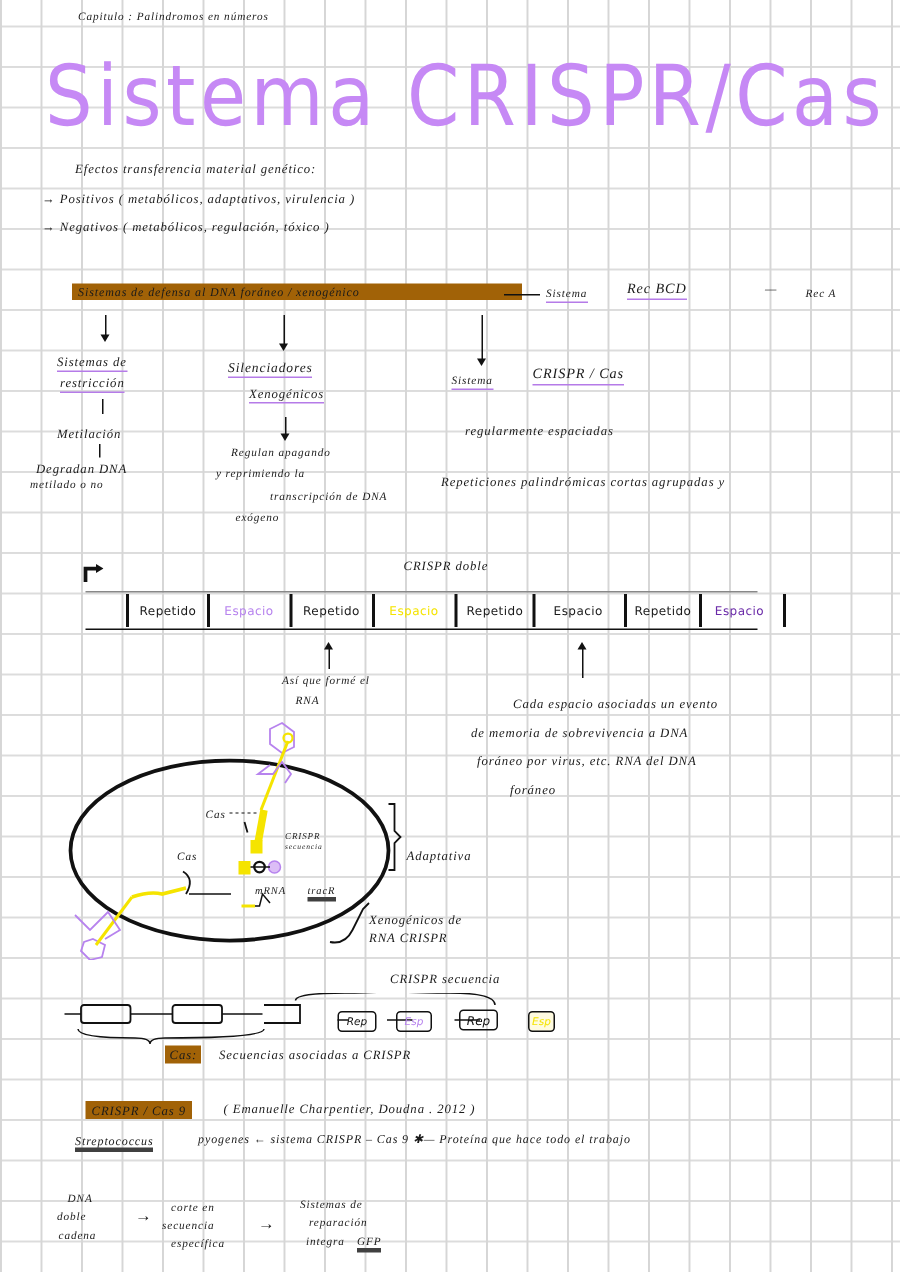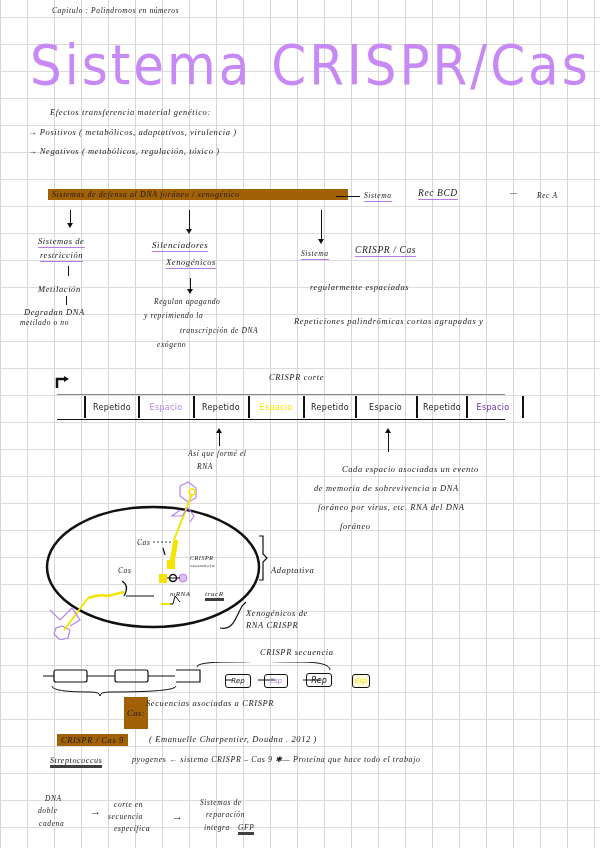--- a/index.html
+++ b/index.html
@@ -75,21 +75,21 @@
 <div class="abs hand ul" style="left:355px;top:245px;font-size:9.5px;">CRISPR / Cas</div>
 <div class="abs hand" style="left:294px;top:269px;margin-top:47px;">Repeticiones palindrómicas cortas agrupadas y</div>
 <div class="abs hand" style="left:310px;top:282px;">regularmente espaciadas</div>
 
 <div class="abs" style="left:55px;top:373px;width:14px;height:12px;">
   <svg width="14" height="12" viewBox="0 0 14 12">
       <path d="M2 12 V3 H10" stroke="#111" stroke-width="2.5" fill="none"></path>
       <path d="M9 0 L14 3 L9 6 Z" fill="#111"></path>
     </svg>
 </div>
-<div class="abs hand" style="left:269px;top:372px;">CRISPR corte</div>
+<div class="abs hand" style="left:269px;top:372px;">CRISPR doble</div>
 
 <div class="locus-bar">
   <div class="cell-sep" style="left:27px;"></div>
   <div class="cell" style="left:30px;width:50px;color:#1a1a1a;">Repetido</div>
   <div class="cell-sep" style="left:81px;"></div>
   <div class="cell" style="left:84px;width:50px;color:#b783ee;">Espacio</div>
   <div class="cell-sep" style="left:136px;"></div>
   <div class="cell" style="left:139px;width:50px;color:#1a1a1a;">Repetido</div>
   <div class="cell-sep" style="left:191px;"></div>
   <div class="cell" style="left:194px;width:50px;color:#f5e400;">Espacio</div>
@@ -169,21 +169,21 @@
     <path d="M185 18 H192" stroke="#111" stroke-width="1"></path>
     <path d="M218 18 H235" stroke="#111" stroke-width="1"></path>
     <path d="M263 18 H280" stroke="#111" stroke-width="1"></path>
   </svg>
 </div>
 <div class="cell-box" style="left:225px;top:674px;width:24px;">Rep</div>
 <div class="cell-box" style="left:264px;top:674px;width:22px;color:#b783ee;">Esp</div>
 <div class="cell-box" style="left:306px;top:673px;width:24px;font-size:8px;">Rep</div>
 <div class="cell-box" style="left:352px;top:674px;width:16px;color:#f5e400;background:#fffbe0;">Esp</div>
 
-<div class="abs hand hl" style="left:124px;top:697px;padding:11px 3px;">Cas:</div>
+<div class="abs hand hl" style="left:110px;top:697px;padding:1px 3px;">Cas:</div>
 <div class="abs hand" style="left:146px;top:698px;">Secuencias asociadas a CRISPR</div>
 
 <div class="abs hand hl" style="left:57px;top:734px;font-size:8.5px;">CRISPR / Cas 9</div>
 <div class="abs hand" style="left:149px;top:734px;">( Emanuelle Charpentier, Doudna . 2012 )</div>
 <div class="abs hand ul-dark" style="left:50px;top:756px;font-size:8px;">Streptococcus</div>
 <div class="abs hand" style="left:132px;top:755px;font-size:8px;">pyogenes ← sistema CRISPR – Cas 9 ✱— Proteína que hace todo el trabajo</div>
 
 <div class="abs hand small" style="left:45px;top:794px;">DNA</div>
 <div class="abs hand small" style="left:38px;top:806px;">doble</div>
 <div class="abs hand small" style="left:39px;top:819px;">cadena</div>

